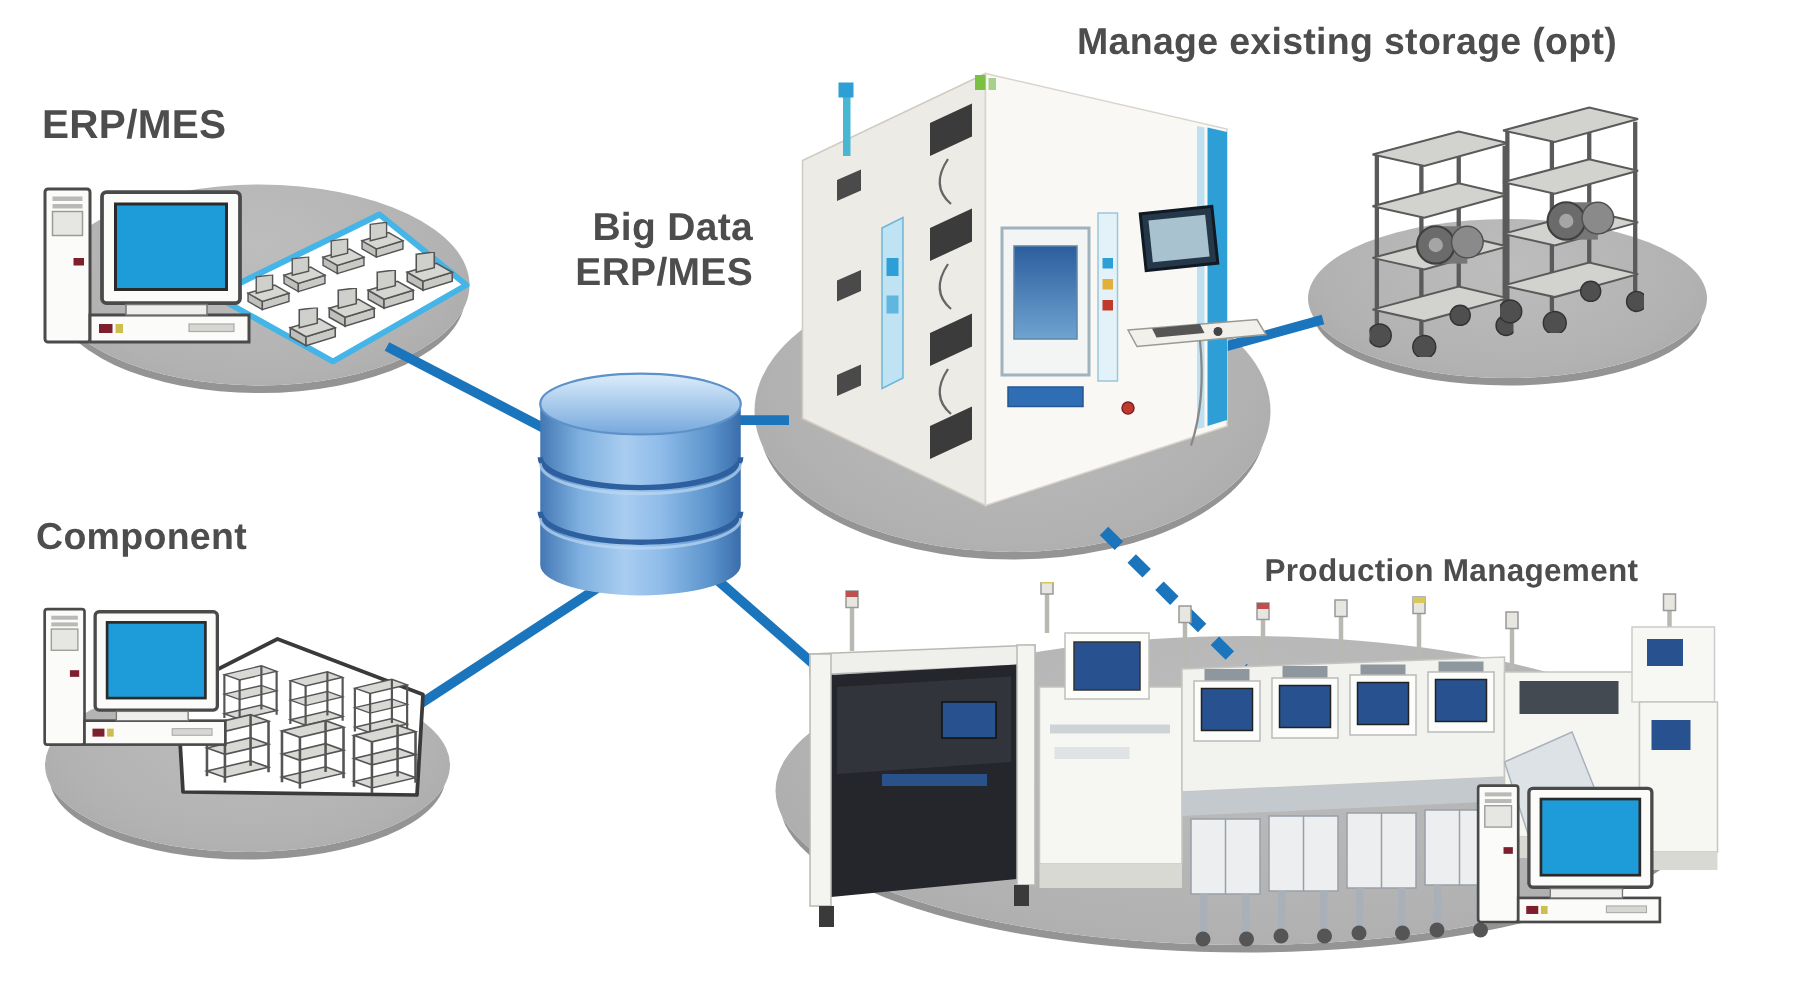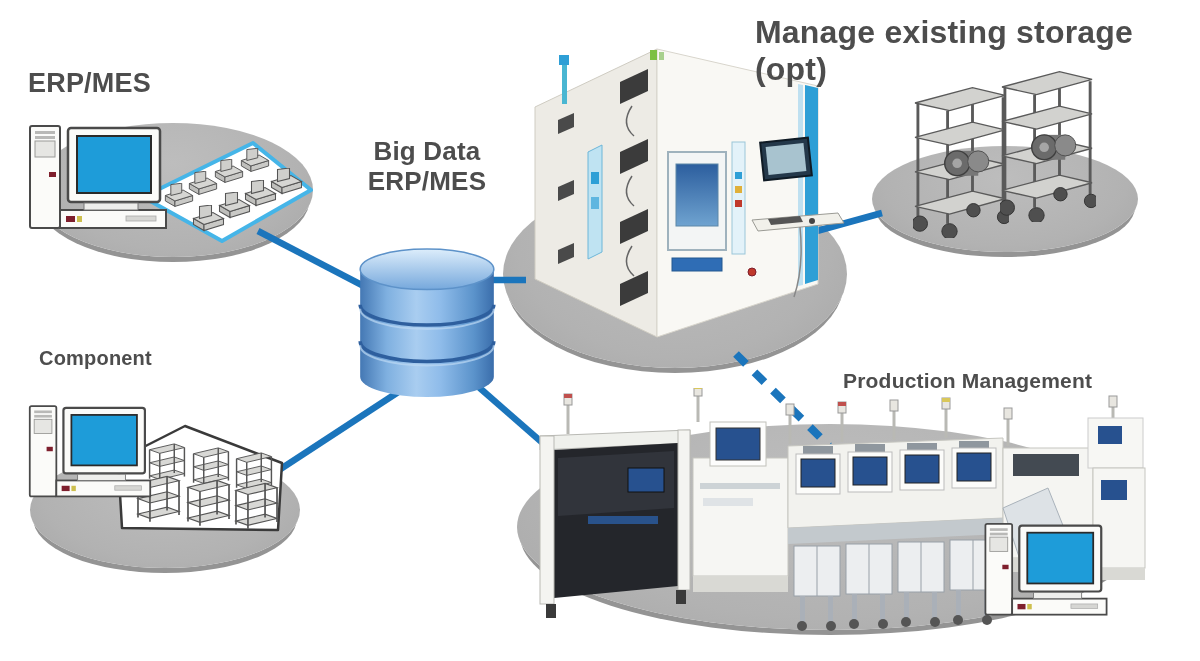--- a/index.html
+++ b/index.html
@@ -6,21 +6,21 @@
   .canvas{position:relative;width:1200px;height:661px;background:#fff;overflow:hidden;
           font-family:"Liberation Sans",sans-serif;}
   .platform{position:absolute;border-radius:50%;
             background:radial-gradient(ellipse at 50% 30%, #bdbdbd 0%, var(--platform-gray,#b2b2b2) 65%, #a6a6a6 100%);
             box-shadow:0 8px 0 -3px var(--platform-rim,#949494);}
   .art{position:absolute;}
   svg.connections{position:absolute;left:0;top:0;width:1200px;height:661px;}
   .conn{stroke:var(--connector-blue,#1B75BC);stroke-width:6.5;stroke-linecap:butt;}
   .conn.dashed{stroke-width:8;stroke-dasharray:14 12;}
   .label{position:absolute;color:var(--label-gray,#4D4D4D);font-weight:600;letter-spacing:.2px;}
-  .label.big{font-size:26px;line-height:30px;text-align:center;}
+  .label.big{font-size:26px;line-height:30px;text-align:right;}
   .pc-screen{fill:var(--screen-blue,#1E9CD9);}
   .navy{fill:var(--monitor-navy,#27518F);}
   .floor{fill:#ffffff;stroke:var(--floorplan-blue,#45B5E8);stroke-width:4;stroke-linejoin:round;}
   .z1{z-index:1}.z2{z-index:2}.z3{z-index:3}.z4{z-index:4}
 </style>
 </head>
 <body>
 
 <div class="canvas">
 
@@ -329,21 +329,21 @@
     <use href="#pc"></use>
   </svg>
 
   <div class="label z4" style="left:28px;top:68px;font-size:27px">ERP/MES</div>
 
   <div class="label big z4" style="left:352px;top:136px;width:150px">
     <div>Big Data</div>
     <div>ERP/MES</div>
   </div>
 
-  <div class="label z4" style="left:755px;top:14px;font-size:32px">Manage existing storage (opt)</div>
-
-  <div class="label z4" style="left:39px;top:343px;font-size:20px;line-height:31px">
+  <div class="label z4" style="left:718px;top:14px;font-size:25px">Manage existing storage (opt)</div>
+
+  <div class="label z4" style="left:24px;top:343px;font-size:25px;line-height:31px">
     <div>Component</div>
   </div>
 
   <div class="label z4" style="left:843px;top:369px;font-size:21px">Production Management</div>
 
 </div>
 
 </body></html>

